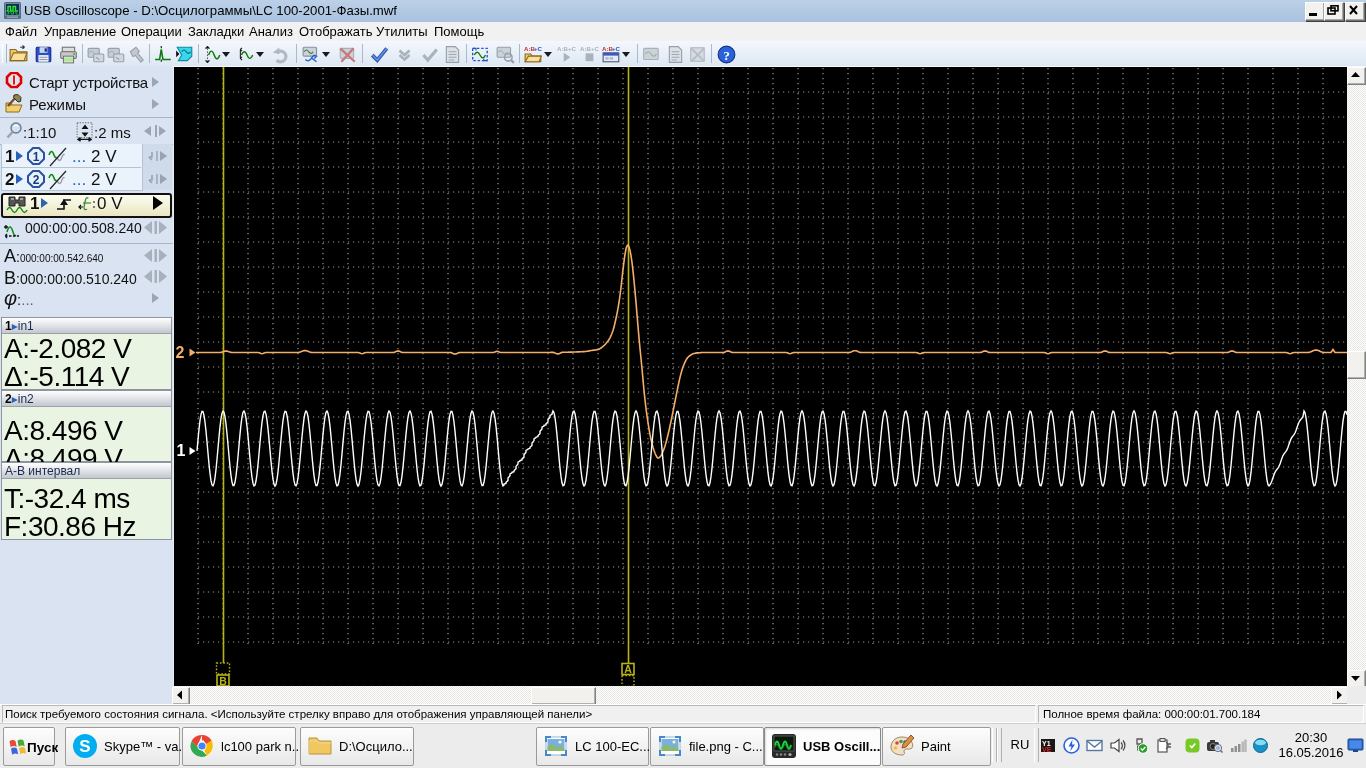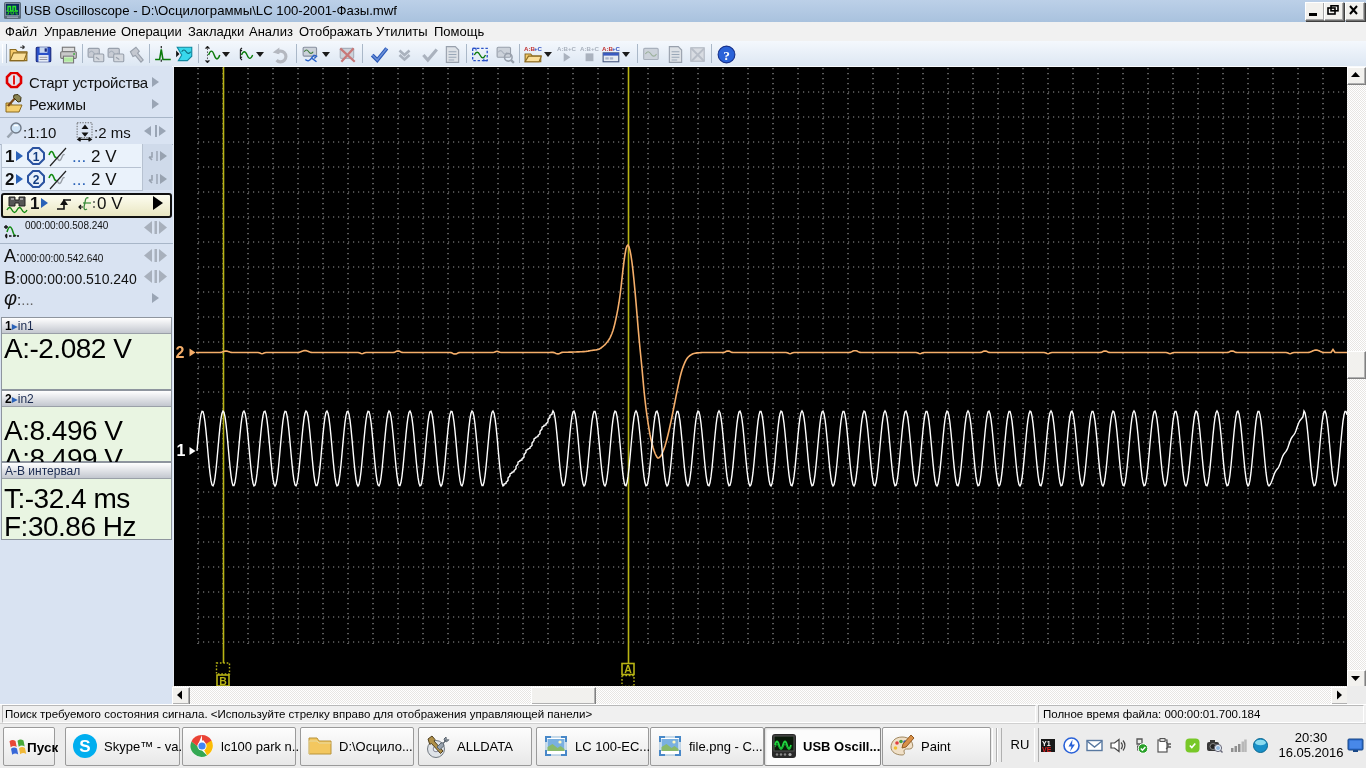--- a/index.html
+++ b/index.html
@@ -371,21 +371,21 @@
 <div class="srow" style="left:97px;top:128px;font-size:17px">0 V</div>
 <svg class="abs" style="left:151px;top:129px" width="14" height="16">
       <path d="M2 1 l10 7 -10 7 z" fill="#000"></path>
     </svg>
 
 <svg class="abs" style="left:3px;top:152px" width="22" height="22" viewBox="0 0 22 22">
       <path d="M4 14 q3 -10 6 0 q1.5 5 3 3" stroke="#108a10" stroke-width="1.5" fill="none"></path>
       <path d="M2 18 h14 M4 16 l-2 2 2 2" stroke="#111" stroke-width="1.3" fill="none" stroke-dasharray="2.5 1.5"></path>
       <path d="M1 9 h4 M3 7 v4" stroke="#111" stroke-width="1.3"></path>
     </svg>
-<div class="srow" style="left:25px;top:154px;font-size:10px">000:00:00.508.240</div>
+<div class="srow" style="left:25px;top:154px;font-size:14px">000:00:00.508.240</div>
 <svg class="abs" style="left:142px;top:154px" width="28" height="15">
       <path d="M10 1 L2 7.5 L10 14 z" fill="#a8b0bc"></path>
       <rect x="12.5" y="1" width="2.5" height="13" fill="#a8b0bc"></rect>
       <path d="M17 1 L25 7.5 L17 14 z" fill="#a8b0bc"></path>
     </svg>
 <div class="sep" style="top:176.5px"></div>
 
 <div class="srow" style="left:4px;top:180px;font-size:18px">A<span style="font-size:14px">:</span><span style="font-size:10px">000:00:00.542.640</span></div>
 <svg class="abs" style="left:142px;top:182px" width="28" height="15">
       <path d="M10 1 L2 7.5 L10 14 z" fill="#a8b0bc"></path>
@@ -397,20 +397,21 @@
       <path d="M10 1 L2 7.5 L10 14 z" fill="#a8b0bc"></path>
       <rect x="12.5" y="1" width="2.5" height="13" fill="#a8b0bc"></rect>
       <path d="M17 1 L25 7.5 L17 14 z" fill="#a8b0bc"></path>
     </svg>
 <div class="srow" style="left:4px;top:221px;font-size:20px;font-style:italic">φ<span style="font-size:15px;font-style:normal">:</span><span style="font-size:15px;font-style:normal;color:#666">...</span></div>
 <div class="arr-r" style="left:152px;top:227px"></div>
 
 <div class="mpanel" style="top:251px;height:71px">
 <div class="mhead"><b style="color:#000">1</b><span style="color:#2a62b8">▸</span>in1</div>
 <div class="mval" style="padding-top:1px">A:-2.082 V</div>
+<div class="mval">Δ:-5.114 V</div>
 </div>
 <div class="mpanel" style="top:324px;height:70px">
 <div class="mhead"><b style="color:#000">2</b><span style="color:#2a62b8">▸</span>in2</div>
 <div class="mval" style="padding-top:10px">A:8.496 V</div>
 <div class="mval">Δ:8.499 V</div>
 </div>
 <div class="mpanel" style="top:396px;height:76px">
 <div class="mhead">A-B интервал</div>
 <div class="mval" style="padding-top:6px">T:-32.4 ms</div>
 <div class="mval">F:30.86 Hz</div>
@@ -494,29 +495,20 @@
       </svg>
       <span class="lbl">lc100 park n...</span>
     </div>
 <div class="task" style="left:300px;width:112px">
       <svg class="ticon" viewBox="0 0 26 26">
         <path d="M2 5 h8 l2 3 h12 v13 H2 z" fill="#f3c75f" stroke="#b8933a"></path>
         <path d="M2 21 V8 h8 l2 2 h12" fill="none" stroke="#e8d9a0"></path>
       </svg>
       <span class="lbl">D:\Осцило...</span>
     </div>
-<div class="task" style="left:418px;width:112px">
-      <svg class="ticon" viewBox="0 0 26 26">
-        <circle cx="11" cy="16" r="8.5" fill="#dfe3e8" stroke="#707880"></circle>
-        <circle cx="11" cy="16" r="2.8" fill="#eef4f8" stroke="#889"></circle>
-        <path d="M3 6 l4 -3 3 3.5 -1 1.5 9 10 -2.5 2.5 -9 -10 -1.8 0.8 z" fill="#b09048" stroke="#504020"></path>
-        <path d="M21 4 a4.5 4.5 0 0 1 -5 6 l-4 4 2.8 2.8 4 -4 a4.5 4.5 0 0 1 5 -6 l-2 2 -2 -0.8 -0.8 -2 z" fill="#98a2ae" stroke="#5a646e"></path>
-      </svg>
-      <span class="lbl">ALLDATA</span>
-    </div>
 <div class="task" style="left:536px;width:111px">
       <svg class="ticon" viewBox="0 0 26 26">
         <rect x="3" y="4" width="20" height="18" fill="#fff" stroke="#90b8d8"></rect>
         <rect x="4.5" y="6" width="17" height="12" fill="#7ab0e0"></rect>
         <path d="M4.5 14 l5 -3 5 4 3 -2 4 3 v2 h-17 z" fill="#8aba6a"></path>
         <circle cx="17" cy="9" r="1.6" fill="#fff8c0"></circle>
         <path d="M2 3 h6 v2 h-4 v4 h-2 z M24 3 v6 h-2 v-4 h-4 v-2 z M2 23 v-6 h2 v4 h4 v2 z M24 23 h-6 v-2 h4 v-4 h2 z" fill="#4888c8"></path>
       </svg>
       <span class="lbl">LC 100-EC...</span>
     </div>

